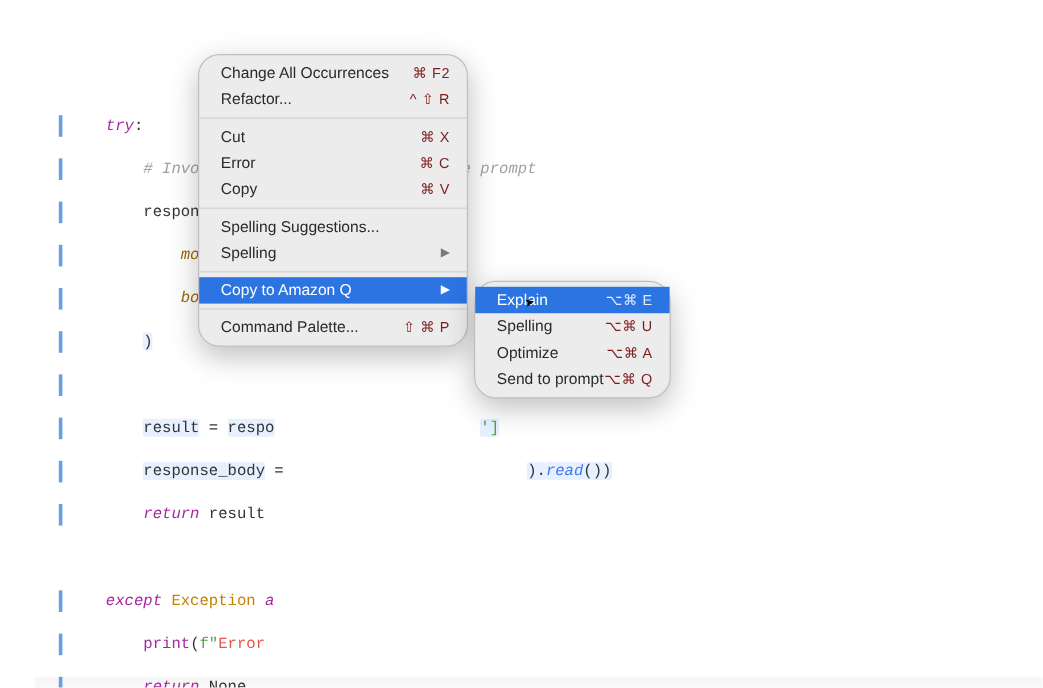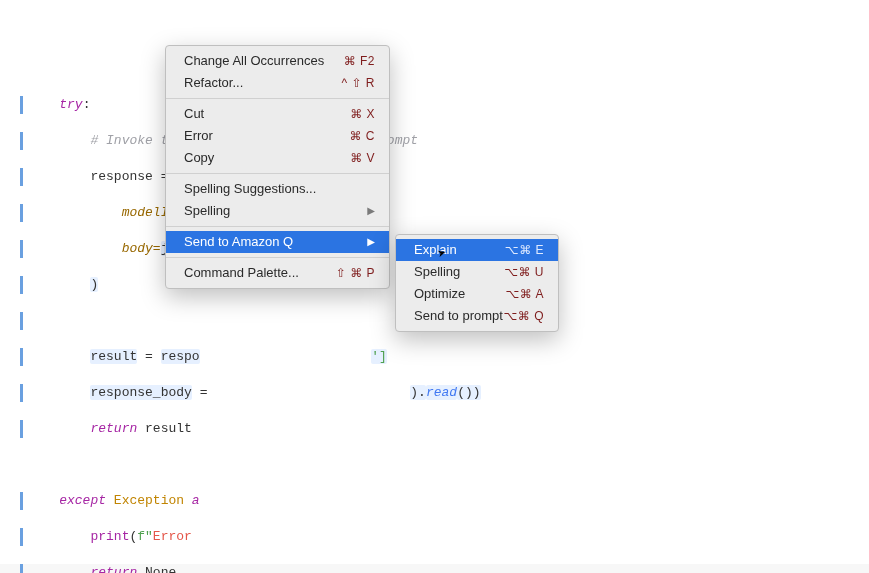--- a/index.html
+++ b/index.html
@@ -27,28 +27,28 @@
   }
   .kw { color: #a626a4; font-style: italic; }
   .cm { color: #a0a1a7; font-style: italic; }
   .fn { color: #4078f2; font-style: italic; }
   .str { color: #50a14f; }
   .builtin { color: #a626a4; }
   .name { color: #c18401; }
   .param { color: #986801; font-style: italic; }
   .err { color: #e45649; text-align: right; }
   .hl { background: #e6f0ff; border-radius: 2px; }
-  .line { display: block; padding-left: 20px; height: 18px; }
+  .line { display: block; padding-left: 20px; height: 18px; margin-left: 29px; }
   .cursor-line { background: #f7f7f7; }
 
   .menu, .submenu {
     position: absolute;
     background: #ececec;
     border: 1px solid #bfbfbf;
-    border-radius: 4px;
+    border-radius: 18px;
     box-shadow: 0 8px 24px rgba(0,0,0,0.25);
     font-family: -apple-system, BlinkMacSystemFont, "Segoe UI", sans-serif;
     font-size: 13px;
     color: #2a2a2a;
     padding: 4px 0;
     white-space: normal;
   }
   .menu { top: 45px; left: 165px; width: 225px; }
   .submenu { top: 234px; left: 395px; width: 164px; }
   .mitem {
@@ -149,21 +149,21 @@
   <div class="mitem">
       <span>Spelling Suggestions...</span>
       <span></span>
     </div>
   <div class="mitem">
       <span>Spelling</span>
       <span class="arrow">▶</span>
     </div>
   <div class="sep"></div>
   <div class="mitem sel">
-      <span>Send to Amazon Q</span>
+      <span>Copy to Amazon Q</span>
       <span class="arrow">▶</span>
     </div>
   <div class="sep"></div>
   <div class="mitem">
       <span>Command Palette...</span>
       <span class="k">⇧ ⌘ P</span>
     </div>
 </div>
 
 <div class="submenu">

